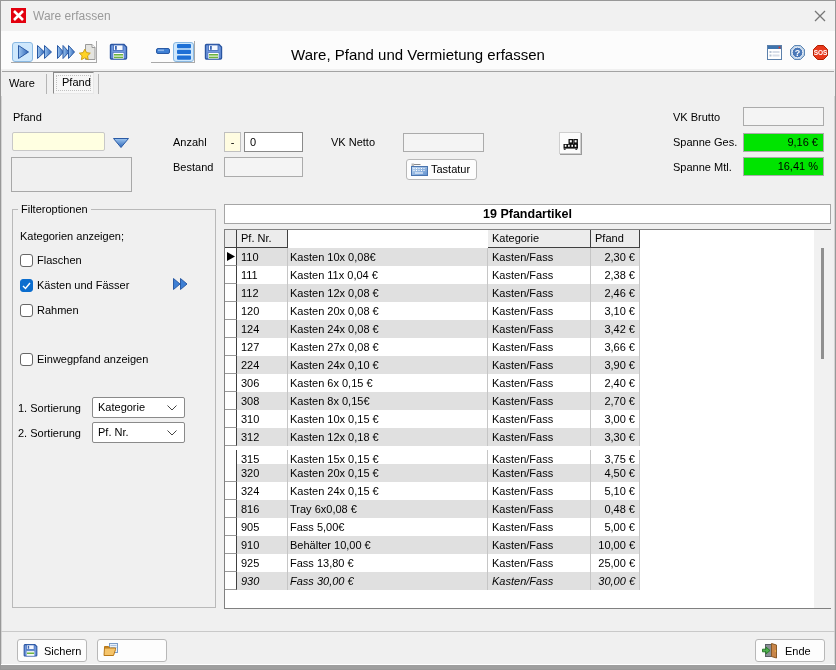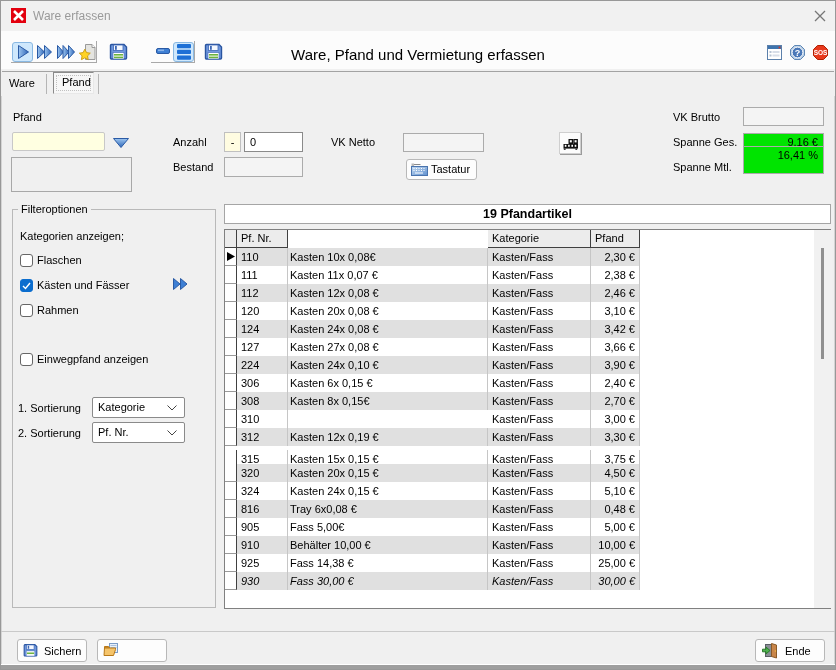--- a/index.html
+++ b/index.html
@@ -205,21 +205,21 @@
     <rect x="1.5" y="4.5" width="16" height="9" fill="url(#kb)" stroke="#4a74ae"></rect>
     <path d="M3.5 6.5 h1 M6 6.5 h1 M8.5 6.5 h1 M11 6.5 h1 M13.5 6.5 h1 M3.5 8.5 h1 M6 8.5 h1 M8.5 8.5 h1 M11 8.5 h1 M13.5 8.5 h1 M5 11 h8" stroke="#fff" stroke-width="1.2"></path>
   </svg>
   <div class="lbl" style="left:430px; top:162px;">Tastatur</div>
 
   <div class="lbl" style="left:672px; top:110px;">VK Brutto</div>
   <div class="inp" style="left:742px; top:106px; width:81px; height:19px;"></div>
   <div class="lbl" style="left:672px; top:135px;">Spanne Ges.</div>
   <div class="grn" style="left:742px; top:132px; width:81px; height:19px;">9,16 €</div>
   <div class="lbl" style="left:672px; top:160px;">Spanne Mtl.</div>
-  <div class="grn" style="left:742px; top:145px; width:81px; height:28px;">16,41 %</div>
+  <div class="grn" style="left:742px; top:156px; width:81px; height:19px;">16,41 %</div>
 
   <div class="abs" style="left:11px; top:208px; width:204px; height:399px; border:1px solid #b9b9b9;"></div>
   <div class="lbl" style="left:17px; top:202px; background:#f0f0f0; padding:0 3px;">Filteroptionen</div>
   <div class="lbl" style="left:19px; top:229px;">Kategorien anzeigen;</div>
 
   <div class="cb" style="left:19px; top:253px;"></div>
   <div class="lbl" style="left:36px; top:253px;">Flaschen</div>
   <div class="cb" style="left:19px; top:278px; background:#0b6dce; border-color:#0b6dce;"></div>
   <svg class="abs" style="left:21px; top:281px;" width="9" height="8" viewBox="0 0 9 8">
       <path d="M1 4 L3.5 6.5 L8 1" stroke="#fff" stroke-width="1.4" fill="none"></path>
@@ -261,21 +261,21 @@
             </svg>
           </div>
           <div class="c1">110</div>
           <div class="c2">Kasten 10x 0,08€</div>
           <div class="c3">Kasten/Fass</div>
           <div class="c4">2,30 €</div>
         </div>
     <div class="row even" style="top:36px;">
           <div class="sel"></div>
           <div class="c1">111</div>
-          <div class="c2">Kasten 11x 0,07 €</div>
+          <div class="c2">Kasten 11x 0,04 €</div>
           <div class="c3">Kasten/Fass</div>
           <div class="c4">2,38 €</div>
         </div>
     <div class="row odd" style="top:54px;">
           <div class="sel"></div>
           <div class="c1">112</div>
           <div class="c2">Kasten 12x 0,08 €</div>
           <div class="c3">Kasten/Fass</div>
           <div class="c4">2,46 €</div>
         </div>
@@ -317,27 +317,28 @@
     <div class="row odd" style="top:162px;">
           <div class="sel"></div>
           <div class="c1">308</div>
           <div class="c2">Kasten 8x 0,15€</div>
           <div class="c3">Kasten/Fass</div>
           <div class="c4">2,70 €</div>
         </div>
     <div class="row even" style="top:180px;">
           <div class="sel"></div>
           <div class="c1">310</div>
+          <div class="c2">Kasten 10x 0,15 €</div>
           <div class="c3">Kasten/Fass</div>
           <div class="c4">3,00 €</div>
         </div>
     <div class="row odd" style="top:198px;">
           <div class="sel"></div>
           <div class="c1">312</div>
-          <div class="c2">Kasten 12x 0,19 €</div>
+          <div class="c2">Kasten 12x 0,18 €</div>
           <div class="c3">Kasten/Fass</div>
           <div class="c4">3,30 €</div>
         </div>
     <div class="row even" style="top:220px;">
           <div class="sel"></div>
           <div class="c1">315</div>
           <div class="c2">Kasten 15x 0,15 €</div>
           <div class="c3">Kasten/Fass</div>
           <div class="c4">3,75 €</div>
         </div>
@@ -372,21 +373,21 @@
     <div class="row odd" style="top:306px;">
           <div class="sel"></div>
           <div class="c1">910</div>
           <div class="c2">Behälter 10,00 €</div>
           <div class="c3">Kasten/Fass</div>
           <div class="c4">10,00 €</div>
         </div>
     <div class="row even" style="top:324px;">
           <div class="sel"></div>
           <div class="c1">925</div>
-          <div class="c2">Fass 14,38 €</div>
+          <div class="c2">Fass 13,80 €</div>
           <div class="c3">Kasten/Fass</div>
           <div class="c4">25,00 €</div>
         </div>
     <div class="row odd" style="top:342px;font-style:italic;">
           <div class="sel"></div>
           <div class="c1">930</div>
           <div class="c2">Fass 30,00 €</div>
           <div class="c3">Kasten/Fass</div>
           <div class="c4">30,00 €</div>
         </div>

